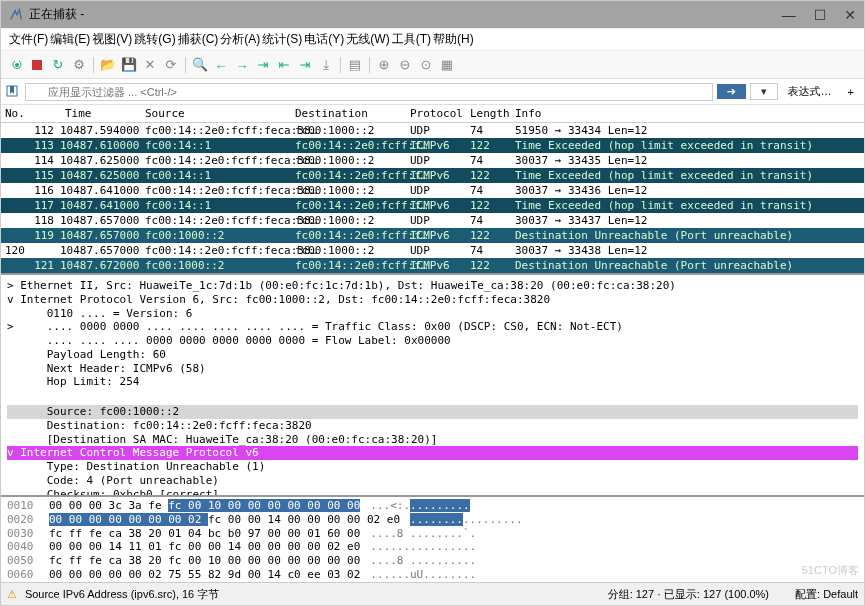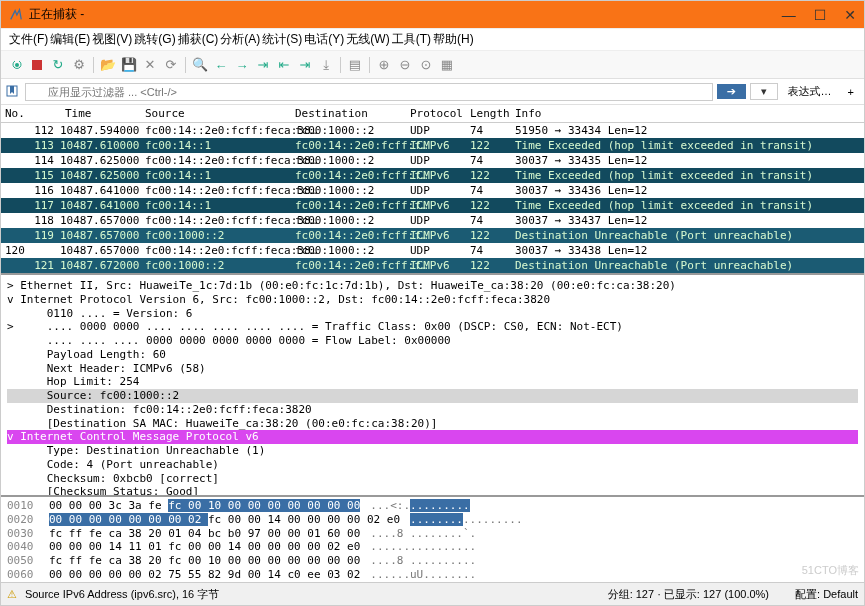--- a/index.html
+++ b/index.html
@@ -1,17 +1,17 @@
 <!DOCTYPE html>
 <html><head>
 <meta charset="utf-8">
 <style>
 * { margin: 0; padding: 0; box-sizing: border-box; }
 body { font-family: "Segoe UI", Tahoma, sans-serif; font-size: 11px; background: #fff; width: 865px; height: 606px; overflow: hidden; display: flex; flex-direction: column; border: 1px solid #ccc; }
-.titlebar { height: 28px; display: flex; align-items: center; padding: 0 8px; background: #f97316; border-bottom: 1px solid #eee; }
+.titlebar { height: 28px; display: flex; align-items: center; padding: 0 8px; background: #a3a3a3; border-bottom: 1px solid #eee; }
 .titlebar .icon { width: 14px; height: 14px; margin-right: 6px; }
 .titlebar .title { flex: 1; font-size: 12px; }
 .winctl { display: flex; gap: 18px; font-size: 14px; color: #333; }
 .winctl span { cursor: pointer; }
 .menubar { height: 22px; display: flex; align-items: center; gap: 2px; padding: 0 8px; font-size: 12px; background: #fff; border-bottom: 1px solid #eee; }
 .menubar span { cursor: pointer; }
 .toolbar { height: 28px; display: flex; align-items: center; gap: 3px; padding: 0 6px; background: #f8f8f8; border-bottom: 1px solid #e0e0e0; }
 .tbtn { width: 18px; height: 18px; display: flex; align-items: center; justify-content: center; cursor: pointer; font-size: 13px; }
 .tsep { width: 1px; height: 16px; background: #ccc; margin: 0 2px; }
 .filterbar { height: 26px; display: flex; align-items: center; padding: 2px 4px; gap: 4px; border-bottom: 1px solid #e0e0e0; }
@@ -237,21 +237,21 @@
 <div class="details">
   <div id="dlist">
       <div class="ln">&gt; Ethernet II, Src: HuaweiTe_1c:7d:1b (00:e0:fc:1c:7d:1b), Dst: HuaweiTe_ca:38:20 (00:e0:fc:ca:38:20)</div>
       <div class="ln">v Internet Protocol Version 6, Src: fc00:1000::2, Dst: fc00:14::2e0:fcff:feca:3820</div>
       <div class="ln">      0110 .... = Version: 6</div>
       <div class="ln">&gt;     .... 0000 0000 .... .... .... .... .... = Traffic Class: 0x00 (DSCP: CS0, ECN: Not-ECT)</div>
       <div class="ln">      .... .... .... 0000 0000 0000 0000 0000 = Flow Label: 0x00000</div>
       <div class="ln">      Payload Length: 60</div>
       <div class="ln">      Next Header: ICMPv6 (58)</div>
       <div class="ln">      Hop Limit: 254</div>
-      <div class="ln" style="background: rgb(214, 214, 214);">      Source: fc00:1000::2</div>
+      <div class="ln" style="background: rgb(214, 214, 214); margin-top: 16px;">      Source: fc00:1000::2</div>
       <div class="ln">      Destination: fc00:14::2e0:fcff:feca:3820</div>
       <div class="ln">      [Destination SA MAC: HuaweiTe_ca:38:20 (00:e0:fc:ca:38:20)]</div>
       <div class="ln " style="background: #d946ef; color: rgb(255, 255, 255);">v Internet Control Message Protocol v6</div>
       <div class="ln">      Type: Destination Unreachable (1)</div>
       <div class="ln">      Code: 4 (Port unreachable)</div>
       <div class="ln">      Checksum: 0xbcb0 [correct]</div>
       <div class="ln">      [Checksum Status: Good]</div>
     </div>
 </div>
 

